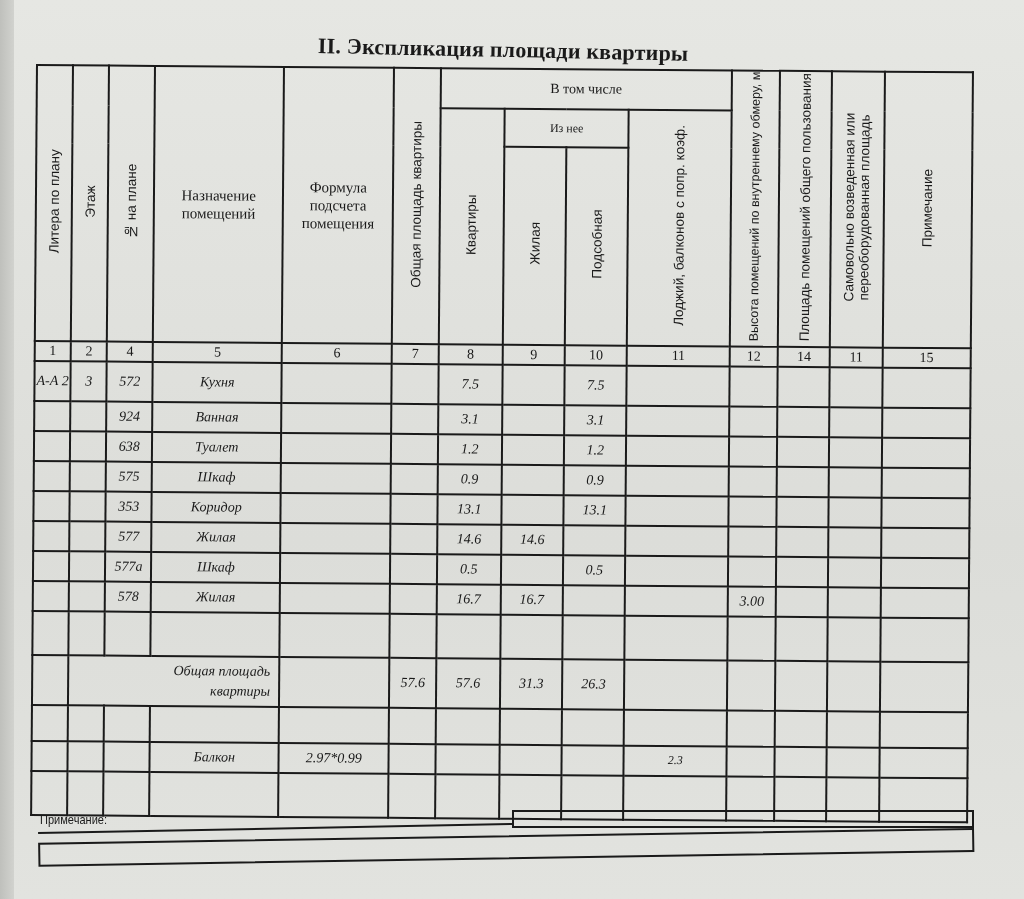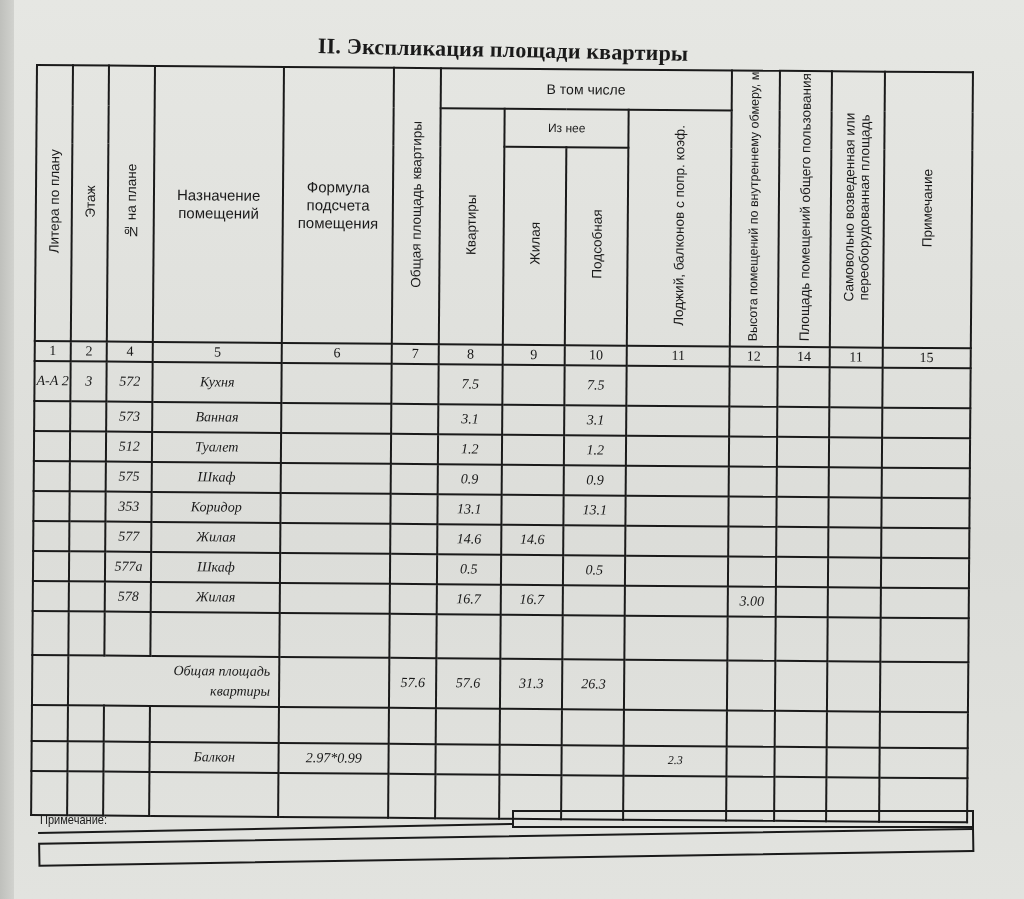--- a/index.html
+++ b/index.html
@@ -46,21 +46,21 @@
   .hdr-row-bot th { height:196px; }
   .vert {
     display:inline-block;
     writing-mode:vertical-rl;
     transform:rotate(180deg);
     font-family:"Liberation Sans", sans-serif;
     font-size:13.5px;
     line-height:15px;
     white-space:nowrap;
   }
-  .hz { font-family:Liberation Sans, sans-serif; font-size:15px; line-height:18px; }
+  .hz { font-family:Liberation Serif, serif; font-size:15px; line-height:18px; }
   .num-row td { height:18px; font-size:15px; font-family:"Liberation Serif", serif; }
   .data-row td { height:28px; font-style:italic; font-size:17px; font-family:"Liberation Serif", serif; }
   .data-row.first td { height:38px; }
   .data-row.tall td { height:42px; }
   .data-row.total td { height:48px; }
   .data-row.mid td { height:34px; }
   td.name { text-align:center; }
   .litera { font-size:15px; line-height:17px; }
   .total-label { text-align:right !important; padding-right:8px !important; line-height:20px; }
   .note-label {
@@ -162,37 +162,37 @@
       <td>7.5</td>
       <td></td>
       <td></td>
       <td></td>
       <td></td>
       <td></td>
     </tr>
     <tr class="data-row">
       <td></td>
       <td></td>
-      <td>573</td>
+      <td>924</td>
       <td class="name">Ванная</td>
       <td></td>
       <td></td>
       <td>3.1</td>
       <td></td>
       <td>3.1</td>
       <td></td>
       <td></td>
       <td></td>
       <td></td>
       <td></td>
     </tr>
     <tr class="data-row">
       <td></td>
       <td></td>
-      <td>512</td>
+      <td>638</td>
       <td class="name">Туалет</td>
       <td></td>
       <td></td>
       <td>1.2</td>
       <td></td>
       <td>1.2</td>
       <td></td>
       <td></td>
       <td></td>
       <td></td>

